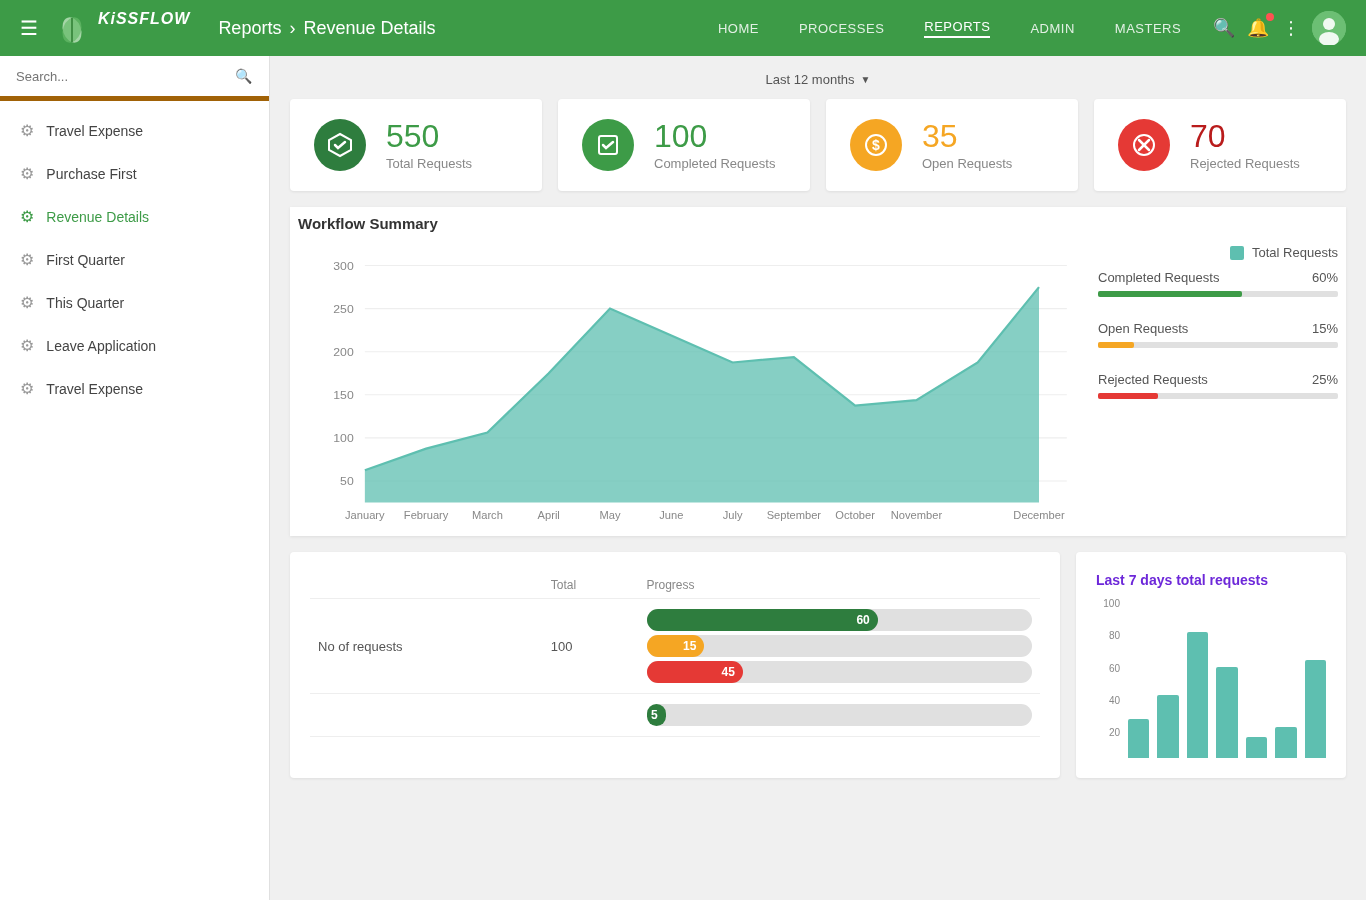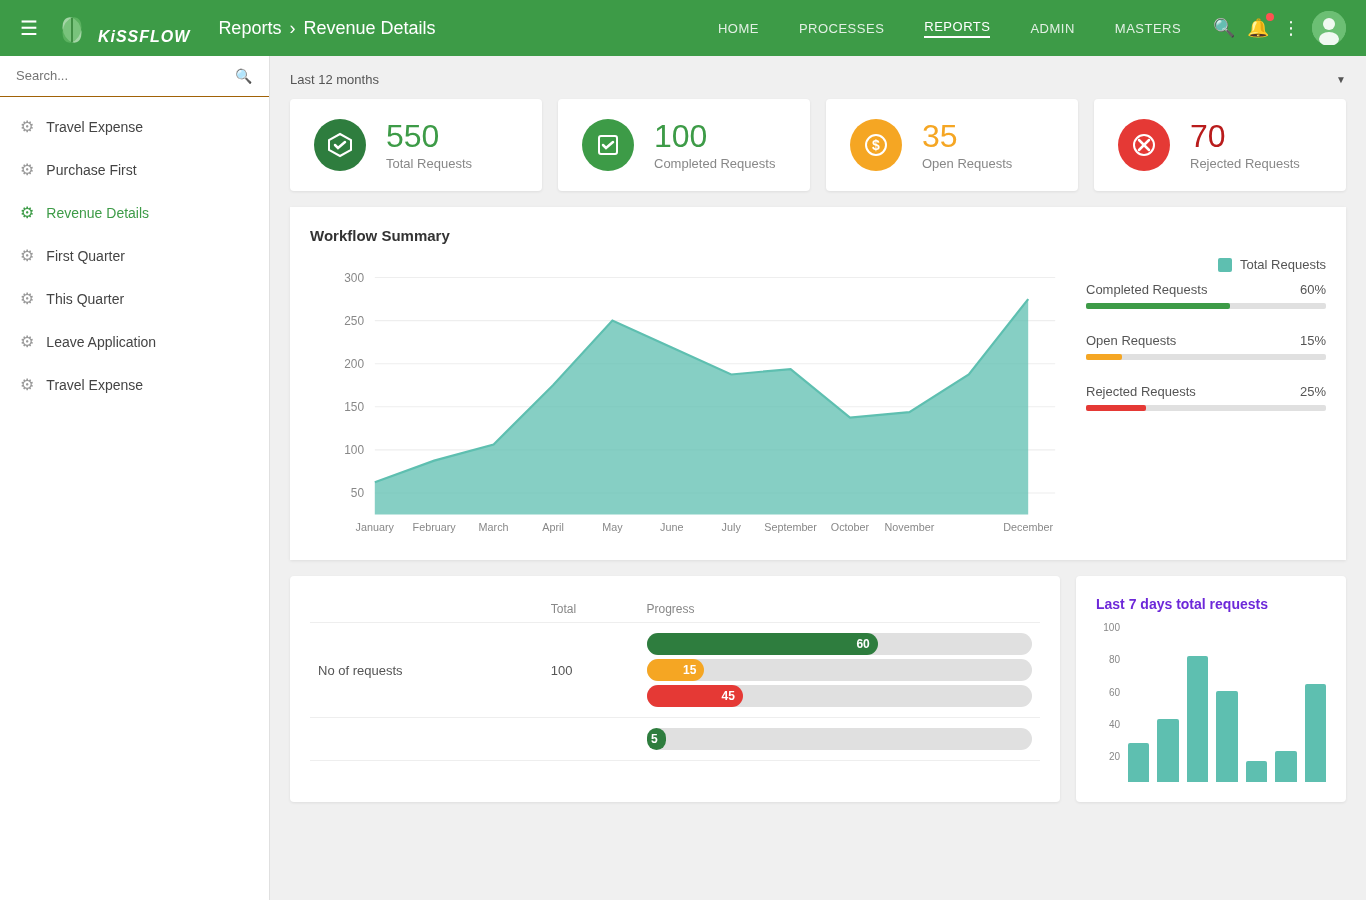--- a/index.html
+++ b/index.html
@@ -30,23 +30,23 @@
     .sidebar {
       width: 270px;
       background: white;
       border-right: 1px solid #e0e0e0;
       flex-shrink: 0;
       display: flex;
       flex-direction: column;
     }
     .sidebar-search {
       padding: 12px 16px;
-      border-bottom: 1px solid #a16207;
-      display: flex;
-      align-items: flex-start;
+      border-bottom: 5px solid #a16207;
+      display: flex;
+      align-items: flex-end;
     }
     .sidebar-search input {
       border: none;
       outline: none;
       width: 100%;
       font-size: 13px;
       color: #666;
     }
     .sidebar-nav { flex: 1; overflow-y: auto; padding: 8px 0; }
     .sidebar-item {
@@ -61,21 +61,21 @@
     .sidebar-item.active { color: #3d9b47; }
     .sidebar-item .gear-icon { color: #999; font-size: 16px; }
     .sidebar-item.active .gear-icon { color: #3d9b47; }
 
     
     .content-area { flex: 1; overflow-y: auto; padding: 16px 20px; }
 
     
     .time-filter {
       display: flex;
-      justify-content: space-between;
+      justify-content: center;
       align-items: center;
       margin-bottom: 12px;
       gap: 6px;
       font-size: 13px;
       color: #555;
     }
     .time-filter .dropdown-arrow { font-size: 10px; }
 
     
     .stat-cards { display: flex; gap: 16px; margin-bottom: 16px; align-items: flex-end; }
@@ -101,21 +101,21 @@
     .stat-info .stat-number { font-size: 32px; font-weight: 400; line-height: 1.1; }
     .stat-info .stat-number.green { color: #3d9b47; }
     .stat-info .stat-number.orange { color: #f5a623; }
     .stat-info .stat-number.red { color: #b91c1c; }
     .stat-info .stat-label { font-size: 13px; color: #888; margin-top: 2px; }
 
     
     .chart-card {
       background: white;
       border-radius: 0;
-      padding: 20px;
+      padding: 8px;
       margin-bottom: 16px;
       box-shadow: 0 1px 3px rgba(0,0,0,0.08);
       display: flex;
       gap: 20px;
     }
     .chart-area { flex: 1; }
     .chart-title { font-size: 15px; font-weight: 600; color: #333; margin-bottom: 12px; }
     .chart-legend-area { width: 240px; flex-shrink: 0; padding-top: 30px; }
     .legend-item { margin-bottom: 24px; }
     .legend-label { display: flex; justify-content: space-between; font-size: 13px; color: #555; margin-bottom: 6px; }
@@ -159,21 +159,21 @@
       flex-shrink: 0;
       box-shadow: 0 1px 3px rgba(0,0,0,0.08);
     }
     .bar7-title { font-size: 14px; font-weight: 600; color: #6d28d9; margin-bottom: 10px; }
   </style>
 </head>
 <body>
 
 <div class="top-nav">
   <span style="font-size:20px; cursor:pointer;">☰</span>
-  <div style="display:flex;align-items:flex-end;gap:8px;margin-right:12px;">
+  <div style="display:flex;align-items:flex-start;gap:8px;margin-right:12px;">
 
     <svg width="36" height="36" viewBox="0 0 36 36">
       <ellipse cx="18" cy="20" rx="9" ry="13" fill="#a5d6a7" transform="rotate(-20 18 20)"></ellipse>
       <ellipse cx="18" cy="20" rx="9" ry="13" fill="#66bb6a" transform="rotate(20 18 20)" opacity="0.7"></ellipse>
       <line x1="18" y1="8" x2="18" y2="32" stroke="#2e7d32" stroke-width="1.5"></line>
     </svg>
     <span style="font-style:italic; font-size:16px; font-weight:600; letter-spacing:1px;">KiSSFLOW</span>
   </div>
   <div class="breadcrumb">
     <span>Reports</span>

